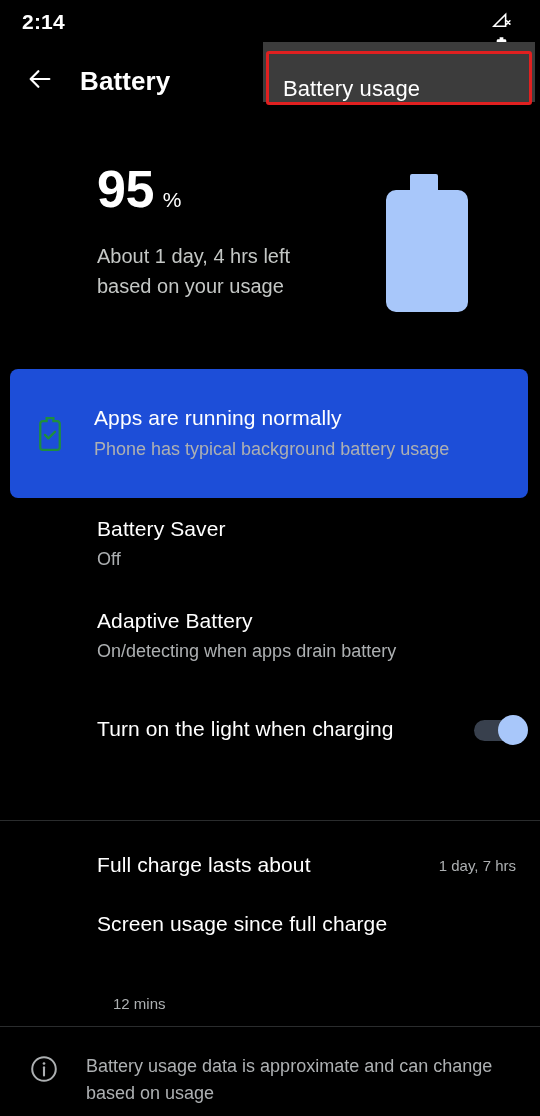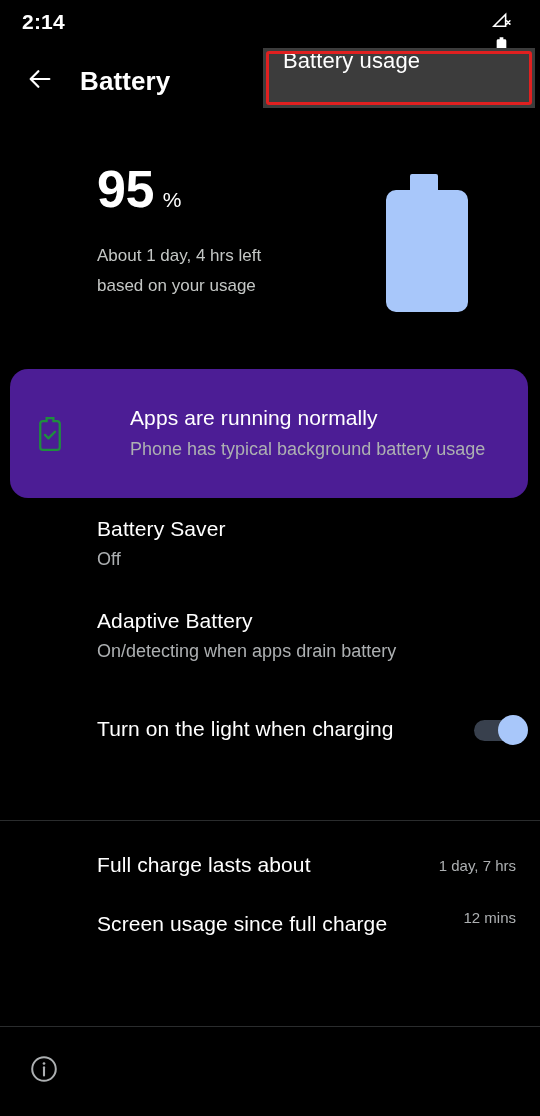--- a/index.html
+++ b/index.html
@@ -89,26 +89,26 @@
     width: 266px;
     height: 54px;
     border: 3px solid #e02020;
     border-radius: 3px;
     background: transparent;
     pointer-events: none;
   }
   .usage-btn {
     position: absolute;
     left: 263px;
-    top: 48px;
+    top: 42px;
     width: 272px;
     height: 60px;
     background: #3c3c3c;
     display: flex;
-    align-items: flex-start;
+    align-items: flex-end;
     padding-left: 20px;
     cursor: pointer;
   }
   .usage-btn-label {
     font-size: 22px;
     color: #ffffff;
     font-weight: 400;
     letter-spacing: 0.1px;
   }
 
@@ -136,44 +136,43 @@
     letter-spacing: -0.5px;
   }
   .pct-sign {
     font-size: 21px;
     font-weight: 400;
     color: #ffffff;
     margin-left: 9px;
   }
   .hero-sub {
     margin-top: 26px;
-    font-size: 17px;
+    font-size: 20px;
     line-height: 30px;
     color: #c4c7c5;
     font-weight: 400;
   }
   .hero-battery {
     position: absolute;
     left: 384px;
     top: 8px;
   }
 
   
   .status-card {
     position: absolute;
     left: 10px;
     top: 369px;
     width: 518px;
     height: 129px;
-    background: #4c1d95;
-    border-radius: 18px;
+    background: #1d4ed8;
+    border-radius: 8px;
     display: flex;
     align-items: center;
     cursor: pointer;
-    gap: 36px;
   }
   .status-card-icon {
     width: 44px;
     margin-left: 18px;
     display: flex;
     align-items: center;
     justify-content: center;
     flex: none;
   }
   .status-card-text {
@@ -226,21 +225,21 @@
     font-size: 15px;
     color: #adb0b2;
     text-align: right;
     white-space: nowrap;
   }
 
   .row-saver   { height: 92px; }
   .row-adaptive{ height: 108px; }
   .row-light   { height: 106px; padding-right: 14px; }
   .row-full    { height: 88px; align-items: center; }
-  .row-screen  { height: 103px; }
+  .row-screen  { height: 103px; flex-direction: column; }
 
   .divider {
     height: 1px;
     background: #2a2c2d;
     width: 540px;
   }
 
   
   .switch {
     flex: none;
@@ -434,15 +433,16 @@
 
   <div class="footer-divider"></div>
   <div class="footer">
     <div class="footer-icon">
       <svg width="28" height="28" viewBox="0 0 24 24">
         <circle cx="12" cy="12" r="10.1" fill="none" stroke="#adb0b2" stroke-width="1.7"></circle>
         <circle cx="12" cy="7.3" r="1.15" fill="#adb0b2"></circle>
         <path d="M12 10.6v7" stroke="#adb0b2" stroke-width="1.8" stroke-linecap="round"></path>
       </svg>
     </div>
+    <div class="footer-text">Battery usage data is approximate and can change based on usage</div>
   </div>
 
 </div>
 
 </body></html>

